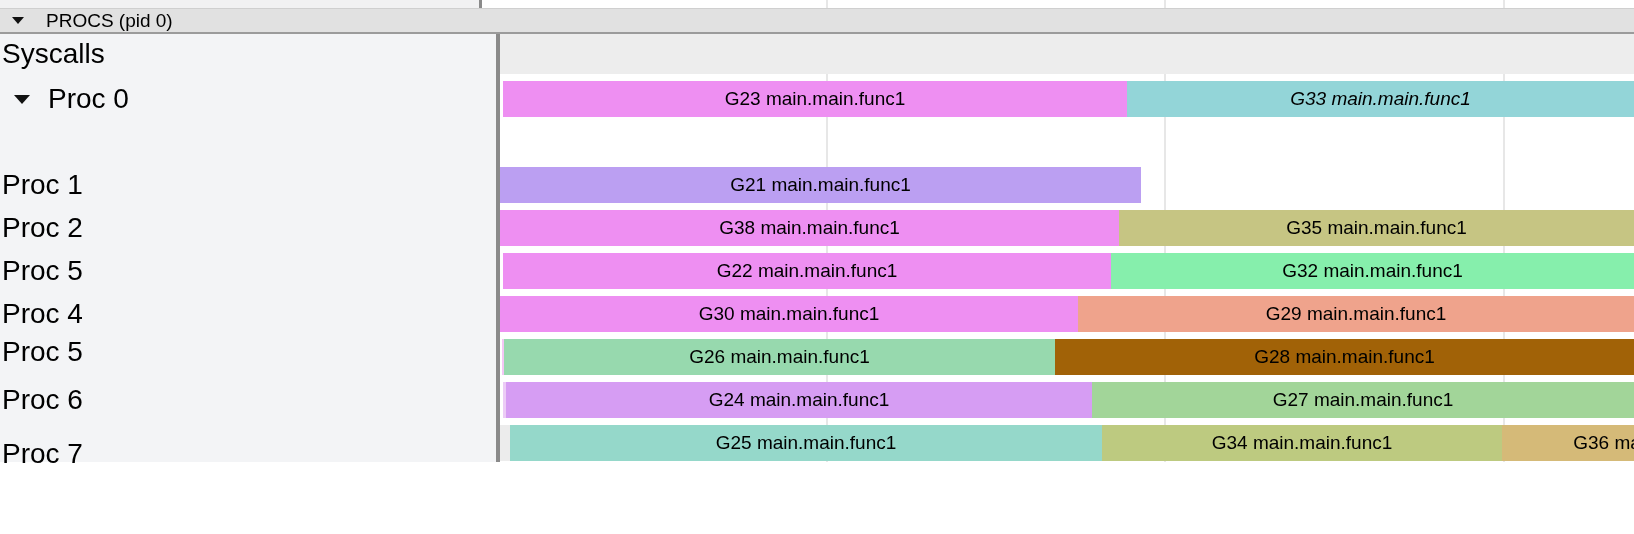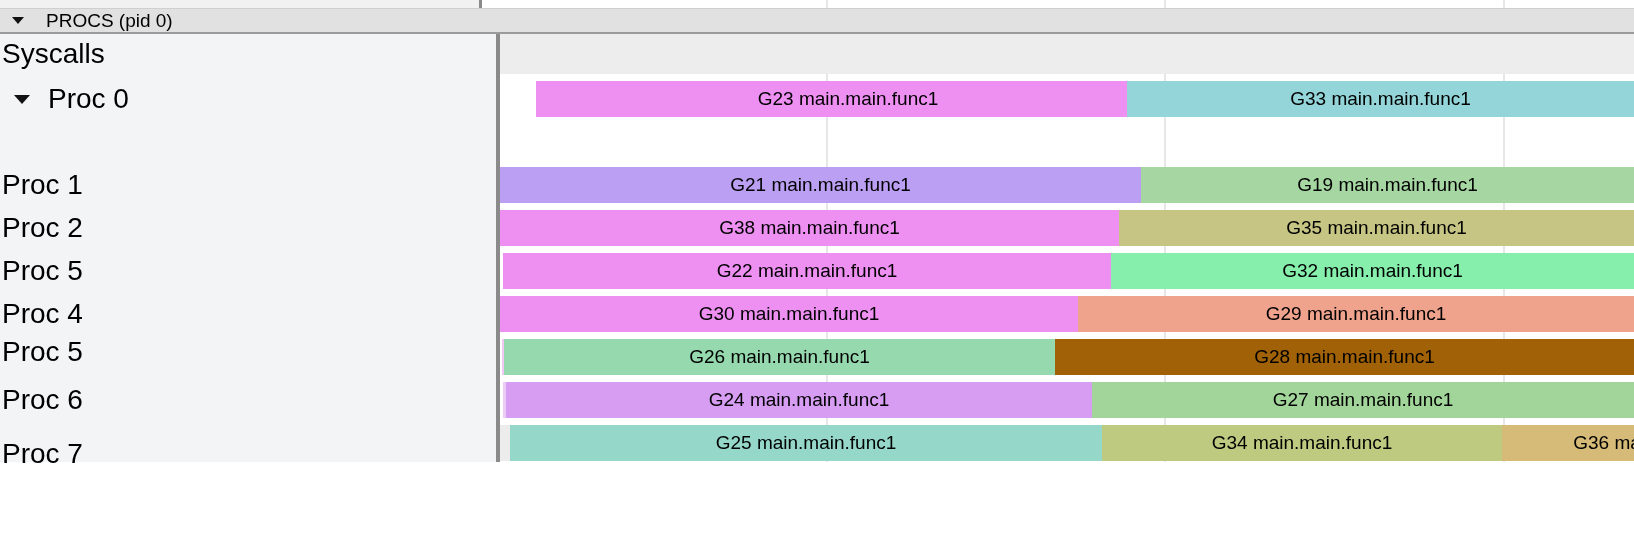--- a/index.html
+++ b/index.html
@@ -46,33 +46,30 @@
 
   <div class="timeline">
     <div id="gridlines">
         <div class="gridline" style="left: 326px;"></div>
         <div class="gridline" style="left: 664px;"></div>
         <div class="gridline" style="left: 1003px;"></div>
       </div>
     <div class="syscalls-band"></div>
     <div id="timeline-rows">
         <div class="trow" style="top: 81px;">
-          <div class="tspan" style="left: 3px; width: 624px; background: rgb(238, 143, 242); margin-left: 33px;">
+          <div class="tspan" style="left: 3px; width: 624px; background: rgb(238, 143, 242);">
             <span class="lbl">G23 main.main.func1</span>
           </div>
-          <div class="tspan" style="left: 627px; width: 507px; background: rgb(147, 213, 216);">
+          <div class="tspan" style="left: 627px; width: 507px; background: rgb(147, 213, 216); font-style: italic;">
             <span class="lbl">G33 main.main.func1</span>
           </div>
         </div>
         <div class="trow" style="top: 167px;">
           <div class="tspan" style="left: 0px; width: 641px; background: rgb(187, 159, 242);">
             <span class="lbl">G21 main.main.func1</span>
-          </div>
-          <div class="tspan" style="left: 641px; width: 493px; background: rgb(166, 214, 162);">
-            <span class="lbl">G19 main.main.func1</span>
           </div>
         </div>
         <div class="trow" style="top: 210px; border-radius: 9px;">
           <div class="tspan" style="left: 0px; width: 619px; background: rgb(238, 143, 242);">
             <span class="lbl">G38 main.main.func1</span>
           </div>
           <div class="tspan" style="left: 619px; width: 515px; background: rgb(198, 197, 131);">
             <span class="lbl">G35 main.main.func1</span>
           </div>
         </div>

